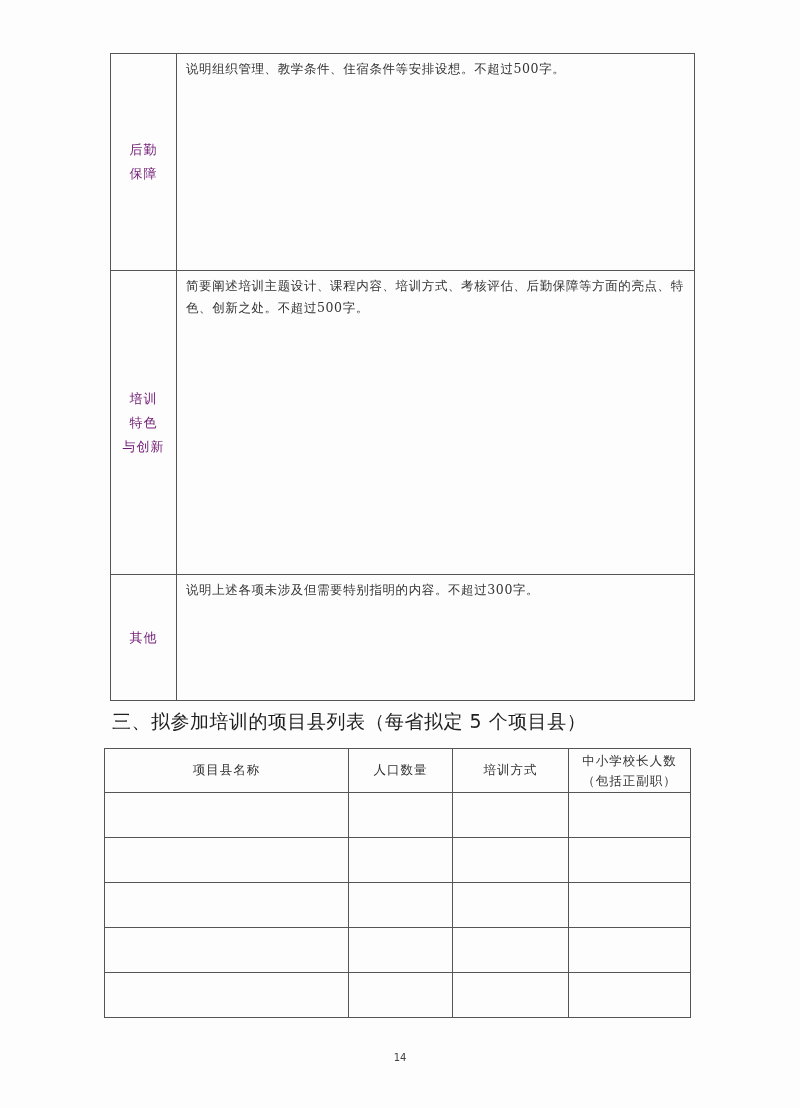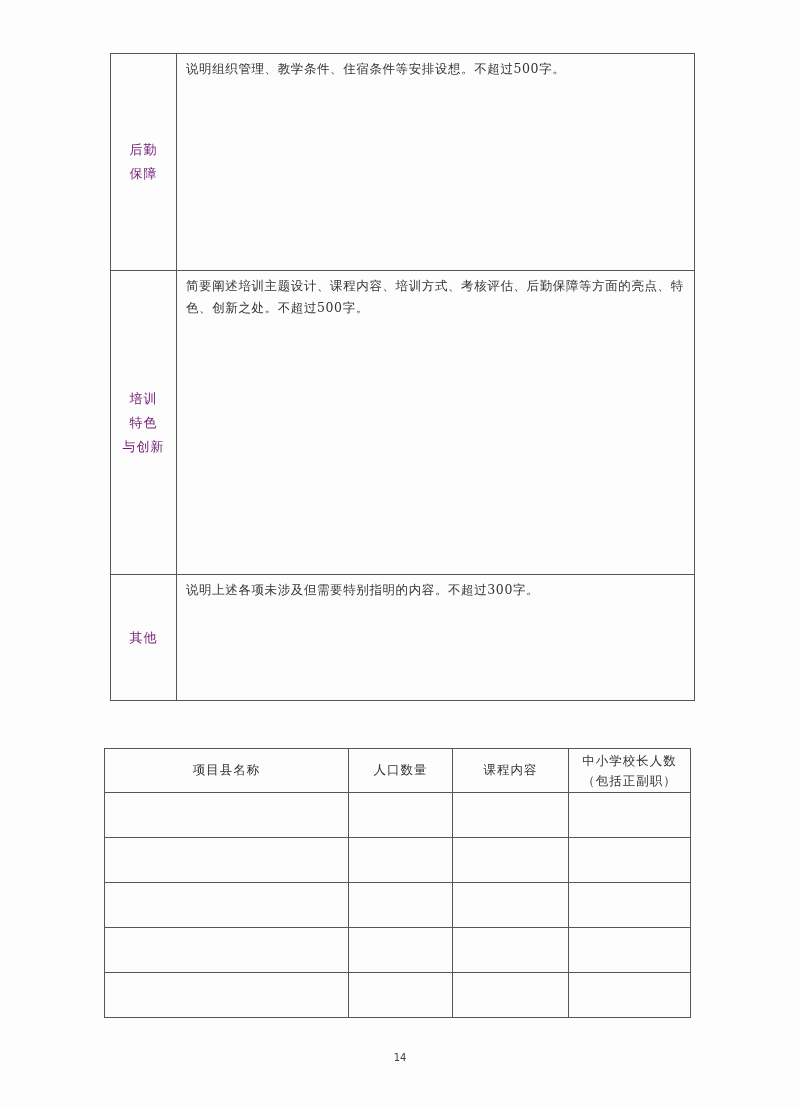--- a/index.html
+++ b/index.html
@@ -141,33 +141,34 @@
       <td class="label-cell">
         <span class="label-line">其他</span>
       </td>
       <td class="content-cell">
         <div>说明上述各项未涉及但需要特别指明的内容。不超过300字。</div>
       </td>
     </tr>
   </tbody>
     </table>
 
+  <div class="section-heading">三、拟参加培训的项目县列表（每省拟定 5 个项目县）</div>
 
   <table class="county-table">
     <colgroup>
       <col class="col-name">
       <col class="col-pop">
       <col class="col-schools">
       <col class="col-principals">
     </colgroup>
     <thead>
       <tr>
         <th>项目县名称</th>
         <th>人口数量</th>
-        <th>课程内容</th>
+        <th>培训方式</th>
         <th>
           <span class="sub-line">中小学校长人数</span>
           <span class="sub-line">（包括正副职）</span>
         </th>
       </tr>
     </thead>
     <tbody>
       <tr>
         <td></td>
         <td></td>

